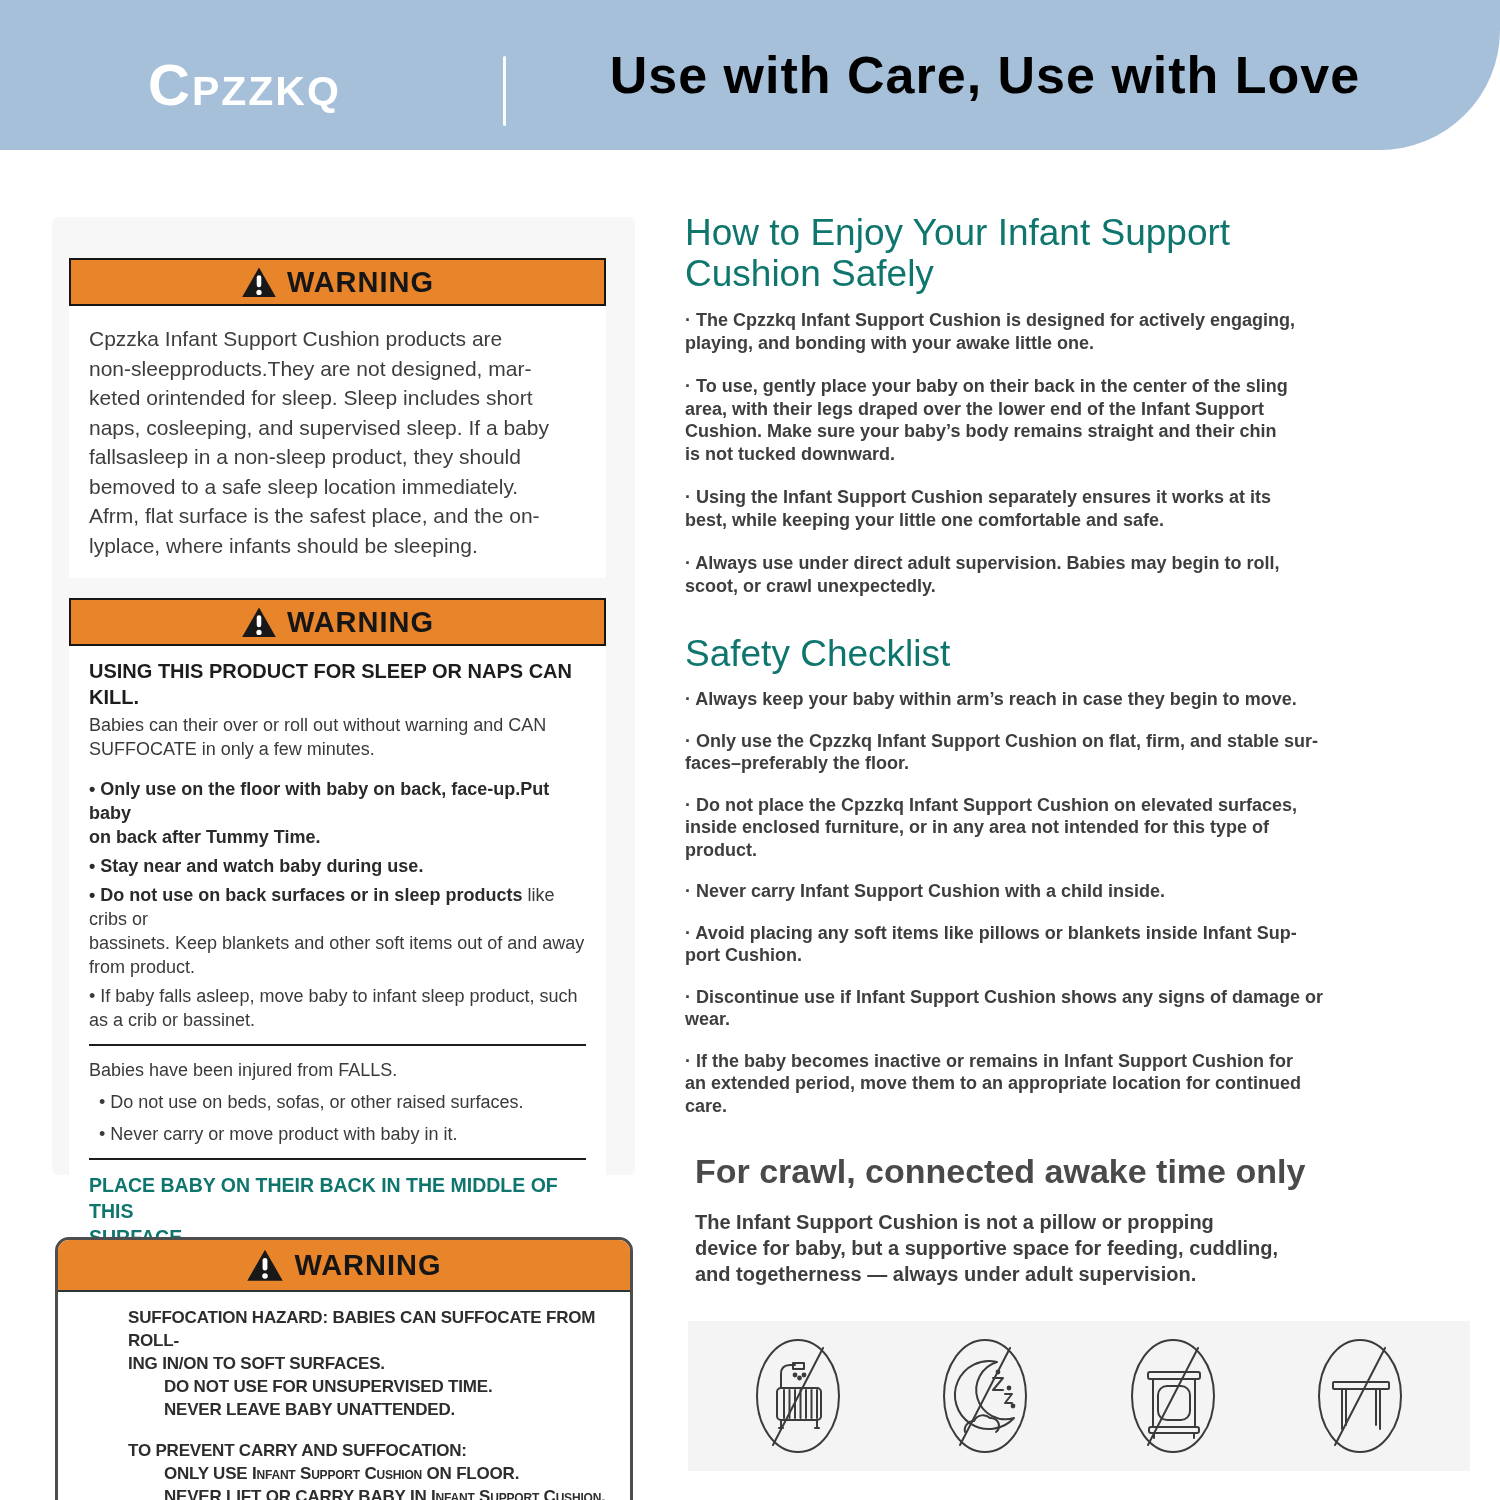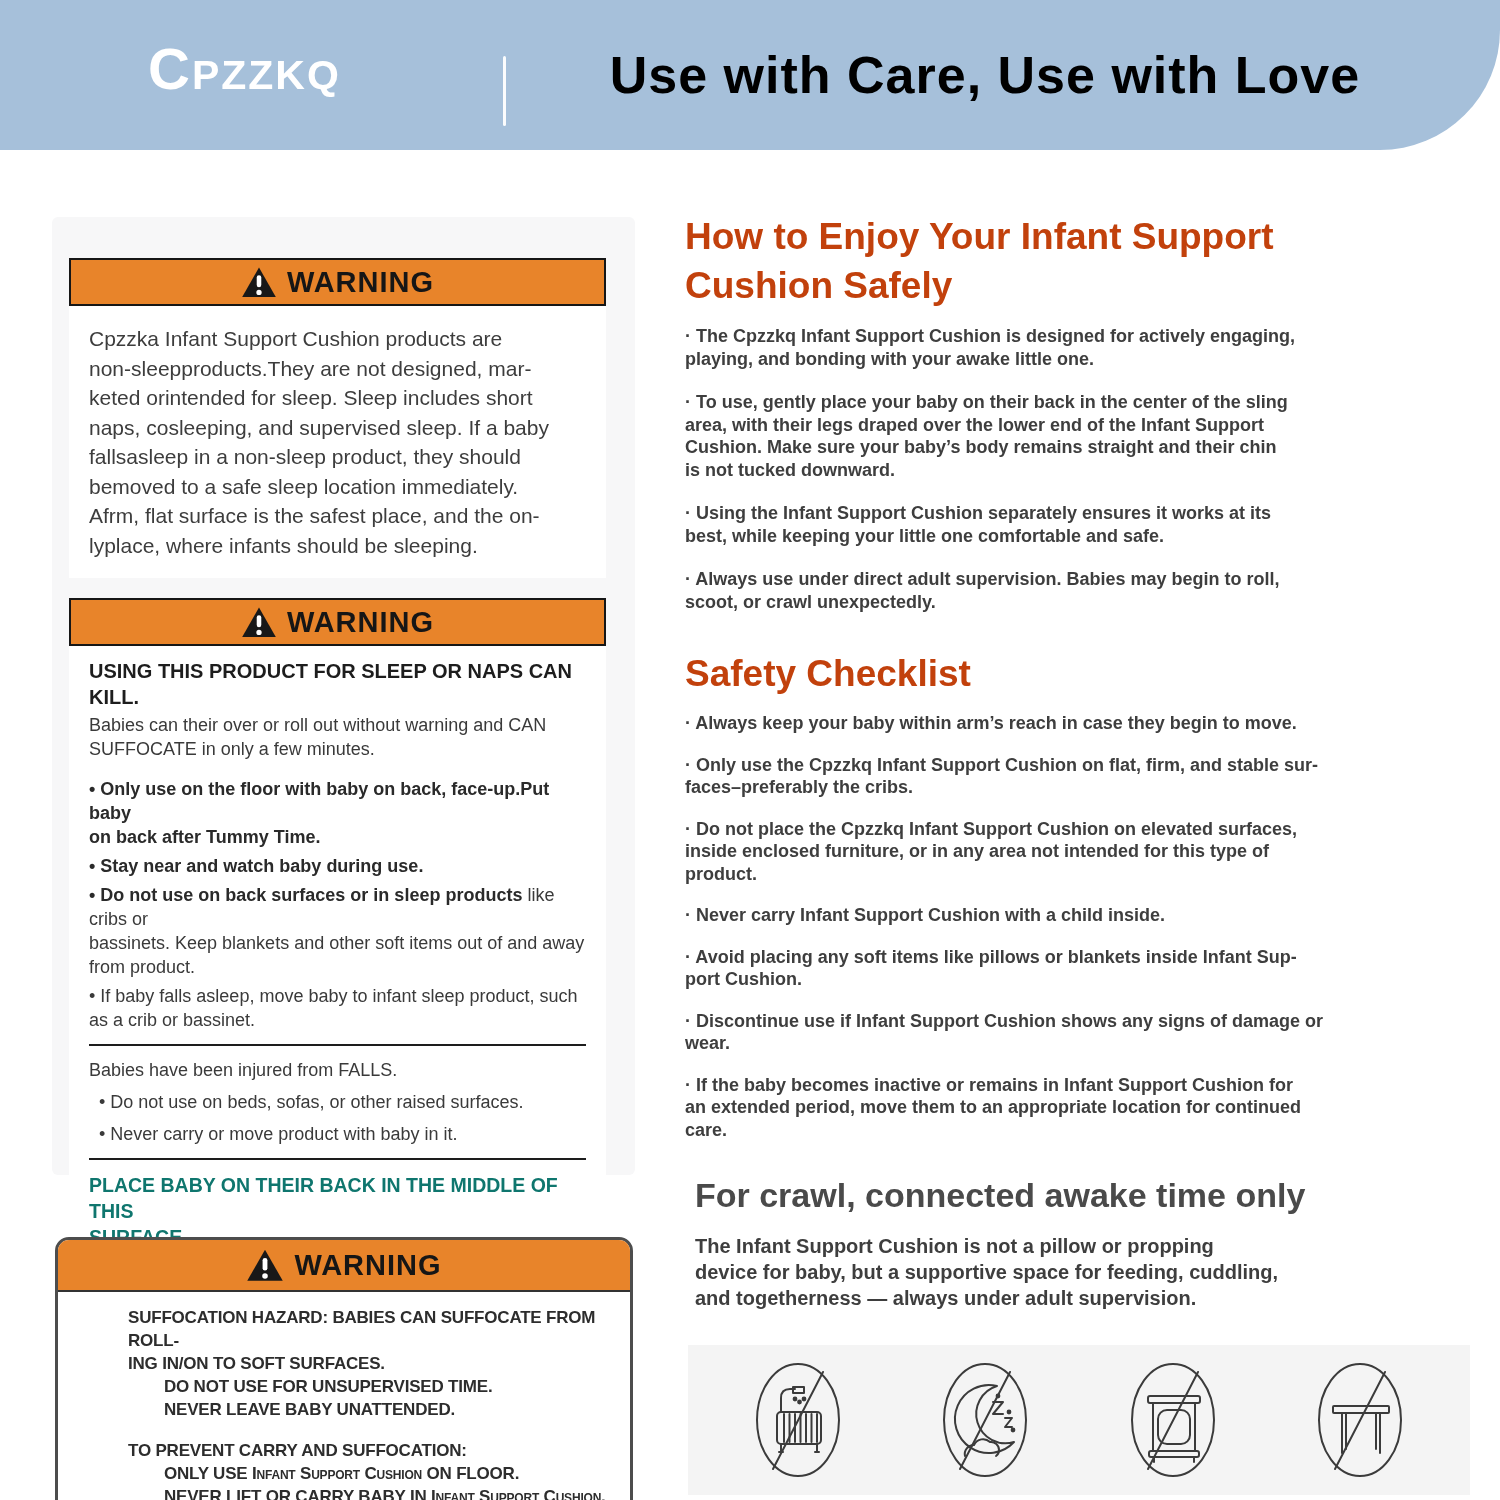--- a/index.html
+++ b/index.html
@@ -2,21 +2,21 @@
 <html><head>
 <meta charset="utf-8">
 <style>
   html,body{margin:0;padding:0;}
   body{font-family:"Liberation Sans", sans-serif; background:#ffffff;}
   .page{position:relative;width:1500px;height:1500px;background:#ffffff;overflow:hidden;}
   .pre{white-space:pre-line;}
 
   
   .banner{position:absolute;left:0;top:0;width:1500px;height:150px;background:#a6c0da;border-bottom-right-radius:120px;}
-  .brand{position:absolute;left:148px;top:40px;font-size:58px;font-weight:bold;font-variant:small-caps;color:#ffffff;letter-spacing:2px;line-height:1;}
+  .brand{position:absolute;left:148px;top:56px;font-size:58px;font-weight:bold;font-variant:small-caps;color:#ffffff;letter-spacing:2px;line-height:1;}
   .hdr-divider{position:absolute;left:503px;top:56px;width:3px;height:70px;background:rgba(255,255,255,.95);border-radius:2px;}
   .slogan{position:absolute;left:555px;top:47px;width:860px;text-align:center;font-size:52px;font-weight:bold;color:#000000;letter-spacing:1px;line-height:1.1;}
 
   
   .panel{position:absolute;left:52px;top:217px;width:583px;height:958px;background:#f7f7f8;border-radius:6px;}
 
   
   .wbox{position:absolute;left:69px;width:537px;box-sizing:border-box;}
   .whdr{height:48px;background:#e8842a;border:2.5px solid #161616;display:flex;align-items:center;justify-content:center;gap:10px;box-sizing:border-box;}
   .whdr .wlabel{font-size:29px;font-weight:bold;color:#161616;letter-spacing:1px;}
@@ -40,21 +40,21 @@
 
   .box3{position:absolute;left:55px;top:1237px;width:578px;border:3px solid #4d4d4d;border-radius:14px;overflow:hidden;background:#ffffff;box-sizing:border-box;}
   .box3 .whdr{border:none;border-bottom:2px solid #333;height:52px;}
   .box3-body{padding:14px 12px 16px 70px;font-weight:bold;font-size:17px;line-height:23px;color:#2d2d2d;letter-spacing:-0.2px;}
   .b3-indent{padding-left:36px;}
   .b3-gap{margin-top:18px;}
   .smallcaps{font-variant:small-caps;}
 
   
   .right{position:absolute;left:685px;top:212px;width:760px;}
-  .h1,.h2{font-size:37px;line-height:49px;font-weight:bold;color:#c2410c;}
+  .h1,.h2{font-size:37px;line-height:41px;font-weight:normal;color:#0f766e;}
   .h2{margin-top:36px;}
   .para{font-size:18px;line-height:22.5px;font-weight:bold;color:#3e3e3e;margin-top:21px;}
   .para.first{margin-top:15px;}
   .para.chk{margin-top:19px;}
   .para.chk.first{margin-top:14px;}
   .h3{font-size:34px;line-height:40px;font-weight:bold;color:#4a4a4a;margin-top:34px;padding-left:10px;}
   .warm{font-size:20px;line-height:26px;font-weight:bold;color:#3e3e3e;margin-top:18px;padding-left:10px;}
   .icon-panel{margin-top:34px;margin-left:3px;width:782px;height:150px;background:#f4f4f4;display:flex;align-items:center;justify-content:space-between;padding:0 66px;box-sizing:border-box;}
   .picto{display:flex;align-items:center;}
 </style>
@@ -159,21 +159,21 @@
 Cushion. Make sure your baby’s body remains straight and their chin
 is not tucked downward.</p>
     <p class="para pre">· Using the Infant Support Cushion separately ensures it works at its
 best, while keeping your little one comfortable and safe.</p>
     <p class="para pre">· Always use under direct adult supervision. Babies may begin to roll,
 scoot, or crawl unexpectedly.</p>
 
     <div class="h2">Safety Checklist</div>
     <p class="para chk first pre">· Always keep your baby within arm’s reach in case they begin to move.</p>
     <p class="para chk pre">· Only use the Cpzzkq Infant Support Cushion on flat, firm, and stable sur-
-faces–preferably the cribs.</p>
+faces–preferably the floor.</p>
     <p class="para chk pre">· Do not place the Cpzzkq Infant Support Cushion on elevated surfaces,
 inside enclosed furniture, or in any area not intended for this type of
 product.</p>
     <p class="para chk pre">· Never carry Infant Support Cushion with a child inside.</p>
     <p class="para chk pre">· Avoid placing any soft items like pillows or blankets inside Infant Sup-
 port Cushion.</p>
     <p class="para chk pre">· Discontinue use if Infant Support Cushion shows any signs of damage or
 wear.</p>
     <p class="para chk pre">· If the baby becomes inactive or remains in Infant Support Cushion for
 an extended period, move them to an appropriate location for continued

